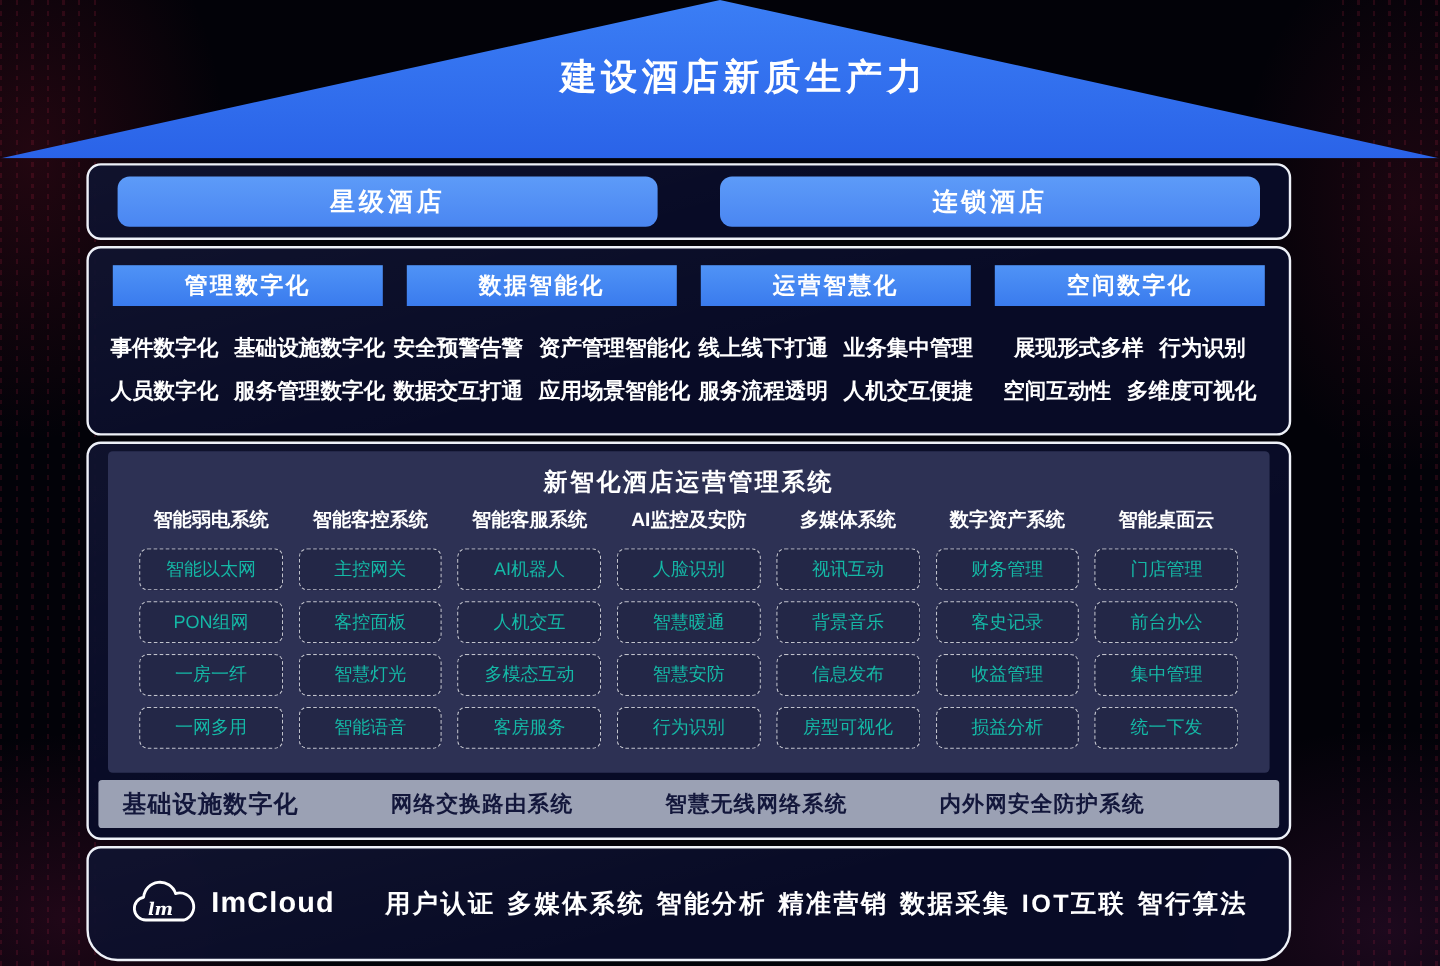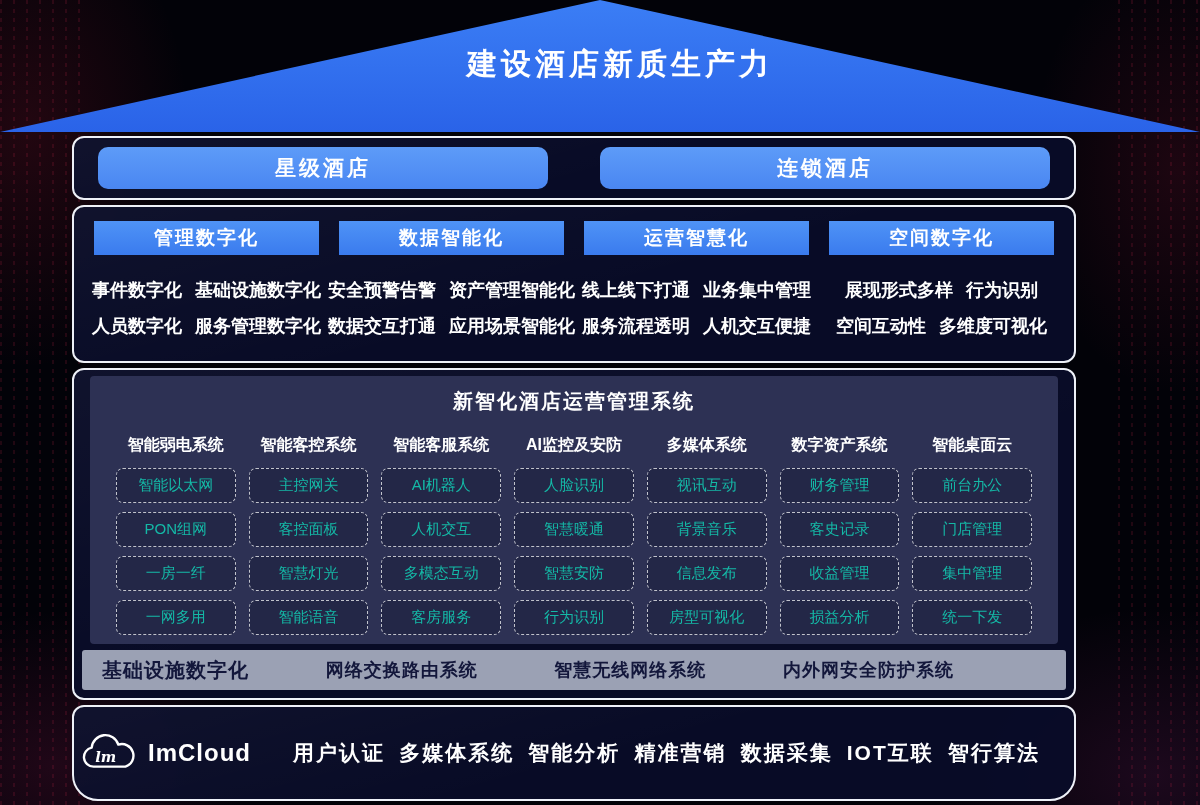--- a/index.html
+++ b/index.html
@@ -69,41 +69,41 @@
   .pillar-row{margin-top:23px;display:flex;gap:13px;color:#fff;font-weight:700;font-size:18px;white-space:nowrap;}
   .pillar-row + .pillar-row{margin-top:12px;}
 
   
   .box-system{height:332px;margin-bottom:5px;}
   .panel{
     margin:6px 16px 0;height:268px;box-sizing:border-box;border-radius:4px;
     background:#2d3154;padding:12px 26px 0;
   }
   .sys-title{text-align:center;color:#fff;font-size:20px;font-weight:700;letter-spacing:2px;}
-  .sys-grid{display:grid;grid-template-columns:repeat(7,1fr);column-gap:13px;margin-top:16px;}
+  .sys-grid{display:grid;grid-template-columns:repeat(7,1fr);column-gap:13px;margin-top:5px;}
   .sys-col{display:flex;flex-direction:column;min-width:0;}
   .sys-col-title{text-align:center;color:#fff;font-weight:700;font-size:16px;height:28px;line-height:28px;white-space:nowrap;}
   .sys-cell{
     height:33px;margin-top:9px;border:1px dashed rgba(255,255,255,.72);border-radius:7px;
     background:rgba(10,13,38,.28);color:#14b8a6;font-size:15px;
     display:flex;align-items:center;justify-content:center;white-space:nowrap;
   }
 
   
   .net-band{
     margin:6px 8px 0;height:40px;border-radius:3px;background:#9ba1b4;
     display:flex;align-items:center;justify-content:space-between;padding:0 112px 0 20px;
   }
   .net-item{color:#13173b;font-weight:700;font-size:18px;letter-spacing:1px;white-space:nowrap;}
   .net-first{font-size:20px;}
 
   
   .box-footer{
     height:96px;border-radius:12px 12px 26px 26px;
-    display:flex;align-items:center;padding:0 34px 0 4px;box-sizing:border-box;
+    display:flex;align-items:center;padding:0 34px 0 32px;box-sizing:border-box;
   }
   .logo{display:flex;align-items:center;gap:8px;flex:0 0 auto;}
   .brand{color:#fff;font-size:24px;font-weight:600;letter-spacing:1px;}
   .footer-items{flex:1;display:flex;justify-content:space-between;margin-left:42px;min-width:0;}
   .footer-item{color:#fff;font-size:21px;font-weight:700;letter-spacing:2px;white-space:nowrap;}
 </style>
 </head>
 <body>
 
 <div class="stage">
@@ -212,22 +212,22 @@
     </div>
     <div class="sys-col">
       <div class="sys-col-title">数字资产系统</div>
       <div class="sys-cell">财务管理</div>
               <div class="sys-cell">客史记录</div>
               <div class="sys-cell">收益管理</div>
               <div class="sys-cell">损益分析</div>
     </div>
     <div class="sys-col">
       <div class="sys-col-title">智能桌面云</div>
-      <div class="sys-cell">前台办公</div>
-              <div class="sys-cell">门店管理</div>
+      <div class="sys-cell">门店管理</div>
+              <div class="sys-cell">前台办公</div>
               <div class="sys-cell">集中管理</div>
               <div class="sys-cell">统一下发</div>
     </div>
           </div>
       </div>
       <div class="net-band">
           <div class="net-item net-first">基础设施数字化</div>
           <div class="net-item">网络交换路由系统</div>
           <div class="net-item">智慧无线网络系统</div>
           <div class="net-item">内外网安全防护系统</div>

